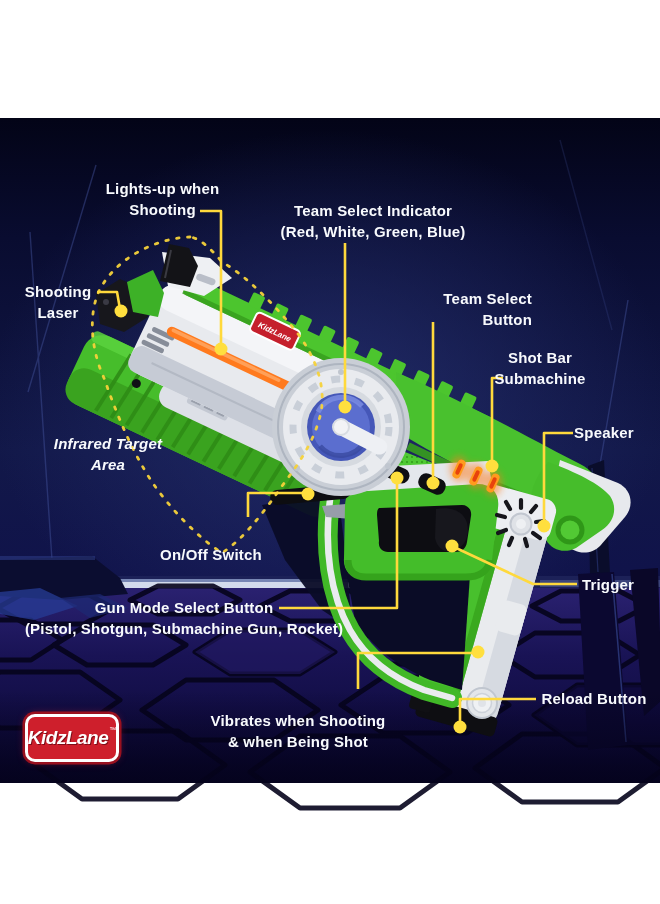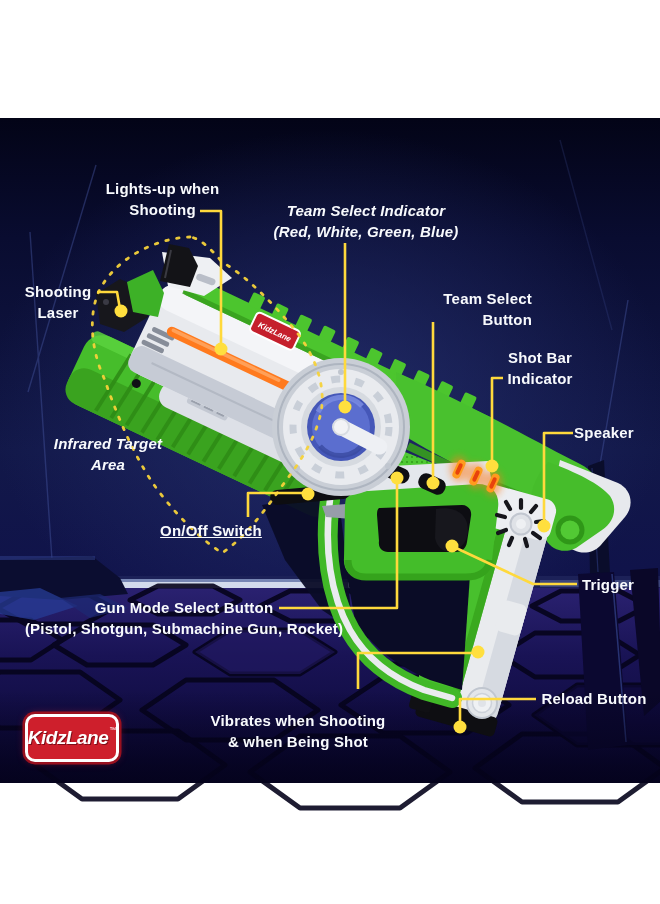--- a/index.html
+++ b/index.html
@@ -3,27 +3,27 @@
 <meta charset="utf-8">
 <style>
   html,body{margin:0;padding:0;background:#ffffff;}
   .page{position:relative;width:660px;height:904px;background:#ffffff;overflow:hidden;
         font-family:"Liberation Sans","DejaVu Sans",sans-serif;}
   .stage{position:absolute;left:0;top:0;width:660px;height:904px;}
   svg{position:absolute;left:0;top:0;display:block;}
   .callout{position:absolute;color:#f8fafd;font-size:15px;font-weight:bold;
            line-height:21px;text-align:center;white-space:nowrap;letter-spacing:.2px;}
   #c-lights  {left:70px;  top:178px; width:185px;}
-  #c-teamind {left:255px; top:200px; width:222px;font-style:italic;}
+  #c-teamind {left:262px; top:200px; width:222px;}
   #c-laser   {left:8px;   top:281px; width:100px;}
   #c-target  {left:24px;  top:433px; width:168px;font-style:italic;}
   #c-teambtn {left:392px; top:288px; width:140px;text-align:right;}
   #c-life    {left:471px; top:347px; width:138px;}
   #c-speaker {left:534px; top:422px; width:140px;}
-  #c-onoff   {left:131px; top:520px; width:160px;text-decoration:underline;}
+  #c-onoff   {left:131px; top:544px; width:160px;}
   #c-trigger {left:538px; top:574px; width:140px;}
   #c-gunmode {left:14px;  top:597px; width:340px;}
   #c-vibrates{left:186px; top:689px; width:224px;margin-top:21px;}
   #c-reload  {left:524px; top:688px; width:140px;}
   .brand{position:absolute;left:25px;top:714px;width:94px;height:48px;
          background:#ce1f2c;border:3px solid #ffffff;border-radius:10px;
          box-shadow:0 0 0 2.5px #99101f, 0 0 9px rgba(230,40,60,.45);
          display:flex;align-items:center;justify-content:center;box-sizing:border-box;}
   .brand .logo-text{color:#ffffff;font-weight:bold;font-style:italic;font-size:19px;
          letter-spacing:-0.5px;text-shadow:1px 1px 0 #7d0d18;}
@@ -365,21 +365,21 @@
     <div class="callout" id="c-target">
       <div>Infrared Target</div>
       <div>Area</div>
     </div>
     <div class="callout" id="c-teambtn">
       <div>Team Select</div>
       <div>Button</div>
     </div>
     <div class="callout" id="c-life">
       <div>Shot Bar</div>
-      <div>Indicator</div>
+      <div>Submachine</div>
     </div>
     <div class="callout" id="c-speaker">
       <div>Speaker</div>
     </div>
     <div class="callout" id="c-onoff">
       <div>On/Off Switch</div>
     </div>
     <div class="callout" id="c-trigger">
       <div>Trigger</div>
     </div>

